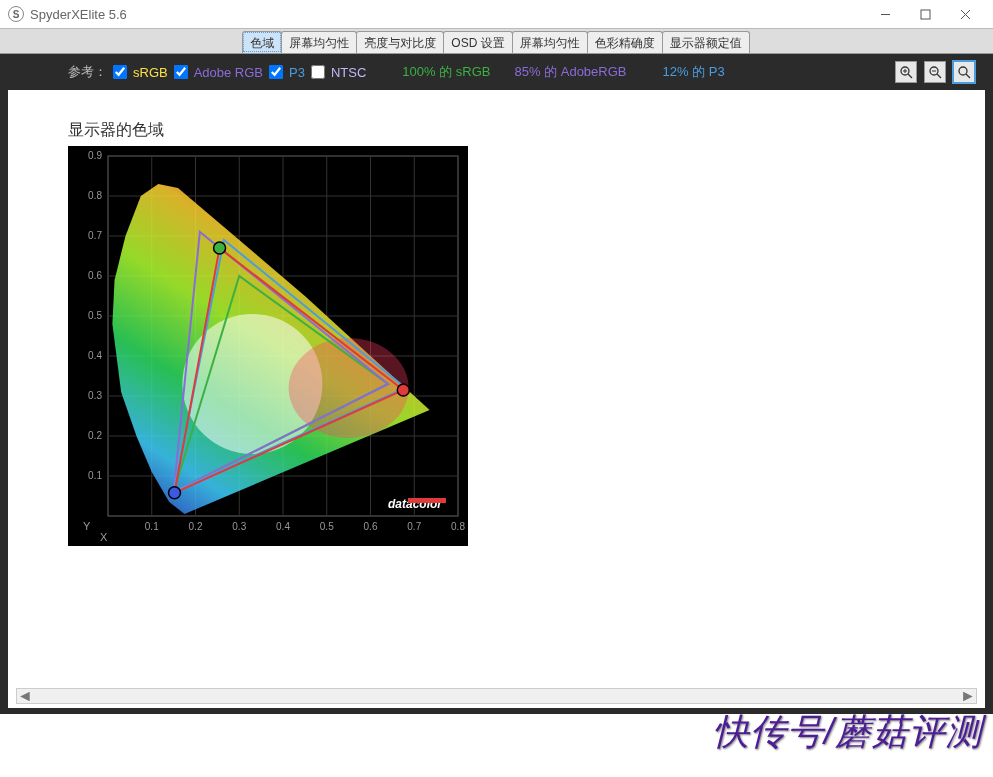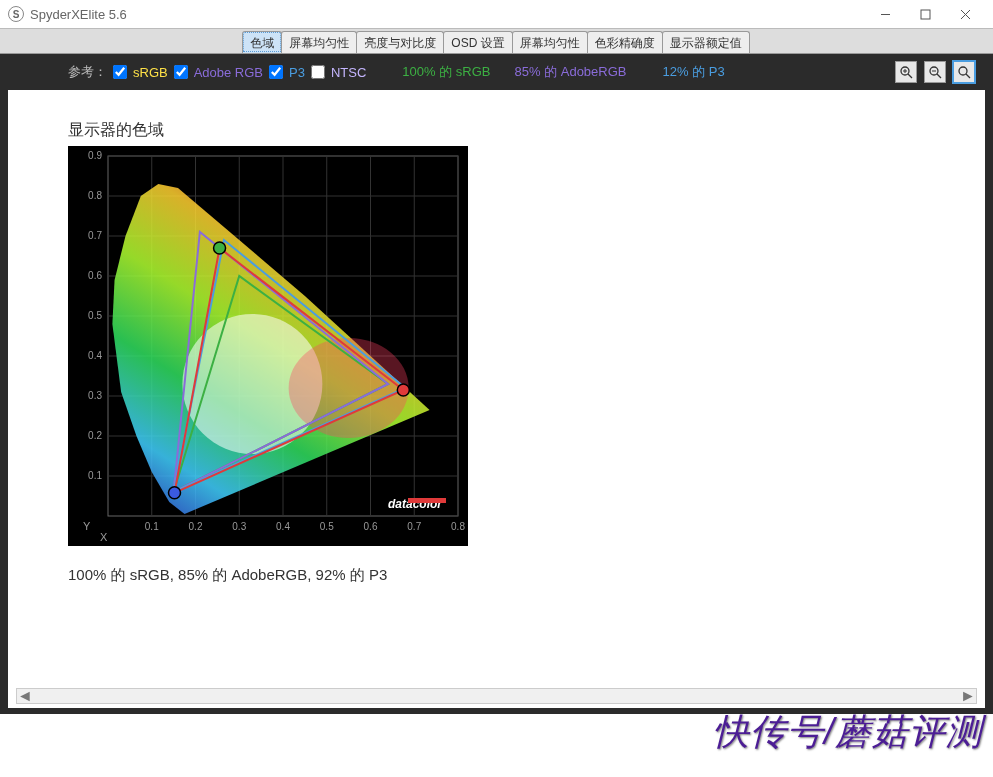--- a/index.html
+++ b/index.html
@@ -176,21 +176,20 @@
           <path d="M 320,238 L 131.875,86 L 105.62499999999999,346 Z" fill="none" stroke="#8a6cd9" stroke-width="2"></path>
           <path d="M 337.5,242 L 155.9375,94 L 105.62499999999999,346 Z" fill="none" stroke="#4a9de0" stroke-width="2"></path>
           <path d="M 335.3125,244 L 151.5625,102 L 106.49999999999999,346.8 Z" fill="none" stroke="#e03a3a" stroke-width="2"></path>
           <circle cx="335.3125" cy="244" r="6" fill="#e03a3a" stroke="#000" stroke-width="1.5"></circle>
           <circle cx="151.5625" cy="102" r="6" fill="#3cb043" stroke="#000" stroke-width="1.5"></circle>
           <circle cx="106.49999999999999" cy="346.8" r="6" fill="#3a5ae0" stroke="#000" stroke-width="1.5"></circle>
           <text x="320" y="362" fill="#fff" font-size="12" font-weight="bold" font-style="italic">datacolor</text>
           <rect x="340" y="352" width="38" height="5" fill="#e03a3a"></rect>
         </svg>
     </div>
-    <div class="summary">100% 的 sRGB, 85% 的 AdobeRGB, 92% 的 P3</div>
 
     <div class="hscroll">
       <span class="arrow">◄</span>
       <span class="track"></span>
       <span class="arrow">►</span>
     </div>
   </div>
 </div>
 
 <div class="watermark">快传号/蘑菇评测</div>

